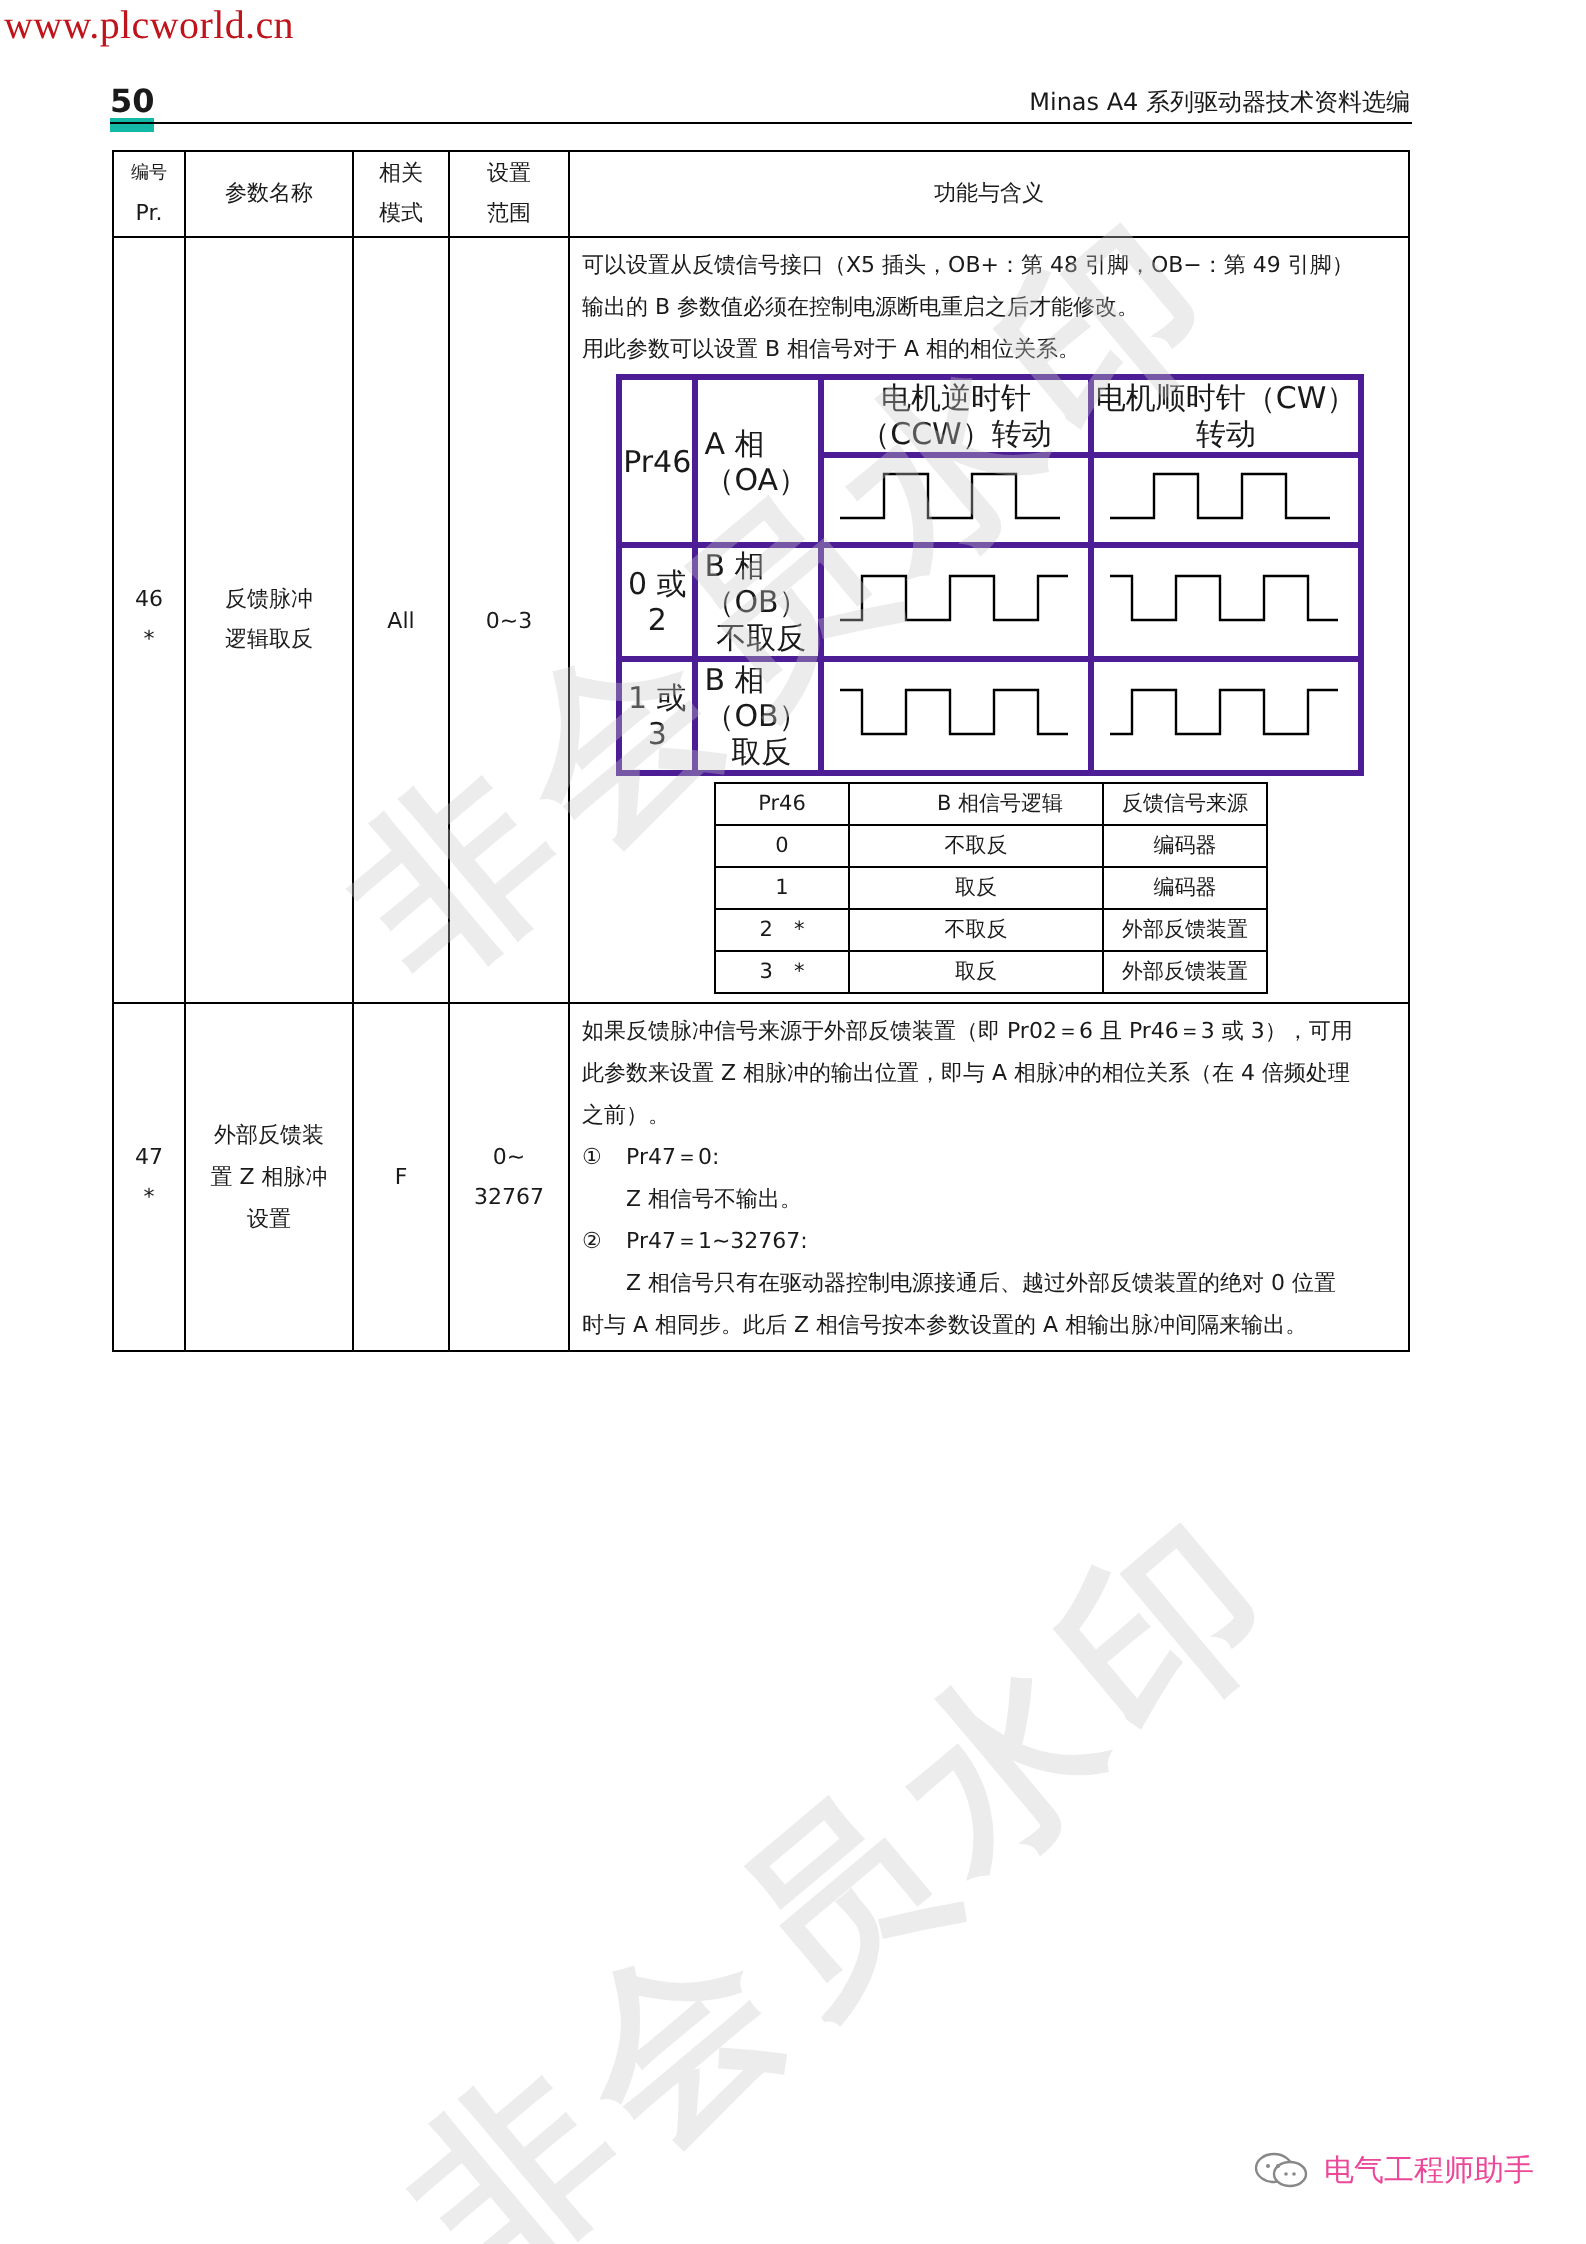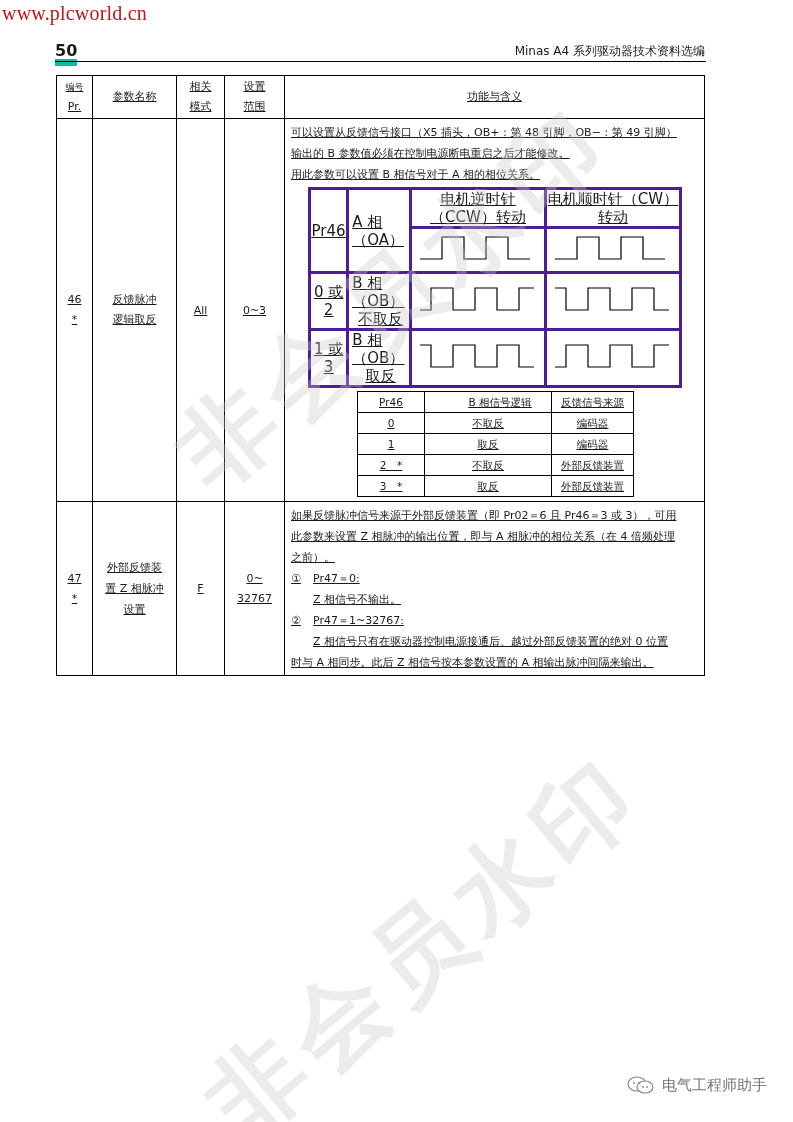--- a/index.html
+++ b/index.html
@@ -7,21 +7,21 @@
          font-family:"DejaVu Sans", sans-serif; color:#1a1a1a; }
   .site-url { position:absolute; left:2px; top:2px; font-family:"Liberation Serif", serif;
               font-size:20px; color:#c0141c; letter-spacing:0.2px; }
   .page-num { position:absolute; left:55px; top:44px; font-size:16px; font-weight:bold;
               border-bottom:7px solid #14b8a6; line-height:14px; padding-bottom:1px; }
   .doc-title { position:absolute; right:88px; top:44px; font-size:12px; line-height:14px;padding-left:28px; }
   .header-rule { position:absolute; left:55px; width:651px; top:61px; height:0; border-top:1.5px solid #000; }
 
   table.main { position:absolute; left:56px; top:75px; border-collapse:collapse; width:649px; }
   table.main td, table.main th { border:1px solid #000; font-size:11px; font-weight:normal;
-              text-align:center; vertical-align:middle; padding:0;text-decoration:underline; }
+              text-align:center; vertical-align:middle; padding:0; }
   table.main th { height:42px; line-height:20px; }
   .c1 { width:35px; } .c2 { width:83px; } .c3 { width:47px;margin-top:39px; } .c4 { width:59px; } .c5 { width:auto; }
   .small { font-size:9px; }
   td.func { text-align:left !important; vertical-align:top !important; padding:3px 6px 2px 6px !important;
             font-size:10.5px; line-height:21px; }
   .indent { padding-left:22px; }
   .num-item { display:flex; }
   .num-item .mark { width:22px; }
 
   table.wave { border-collapse:collapse; margin:2px 0 3px 17px; width:374px; }
@@ -33,21 +33,21 @@
   table.pr46 { border-collapse:collapse; margin:1px 0 2px 66px; width:277px; }
   table.pr46 td { border:1px solid #000; font-size:10.5px; line-height:20px; text-align:center; padding:0; }
 
   .watermark { position:absolute; color:rgba(200,200,200,0.35); font-size:96px; font-weight:bold;
                white-space:nowrap; pointer-events:none; transform-origin:left top;
                font-family:"DejaVu Sans", sans-serif; letter-spacing:10px; }
   .wm1 { left:150px; top:420px; transform:rotate(-40deg); }
   .wm2 { left:180px; top:1070px; transform:rotate(-40deg); }
 
   .footer-brand { position:absolute; right:26px; top:1075px; display:flex; align-items:center;
-                  font-size:15px; color:#737373; }
+                  font-size:15px; color:#ec4899; }
   .footer-brand svg { margin-right:6px; }
 </style>
 </head>
 <body>
 
 <div class="site-url">www.plcworld.cn</div>
 <div class="page-num">50</div>
 <div class="doc-title">Minas A4 系列驱动器技术资料选编</div>
 <div class="header-rule"></div>
 

